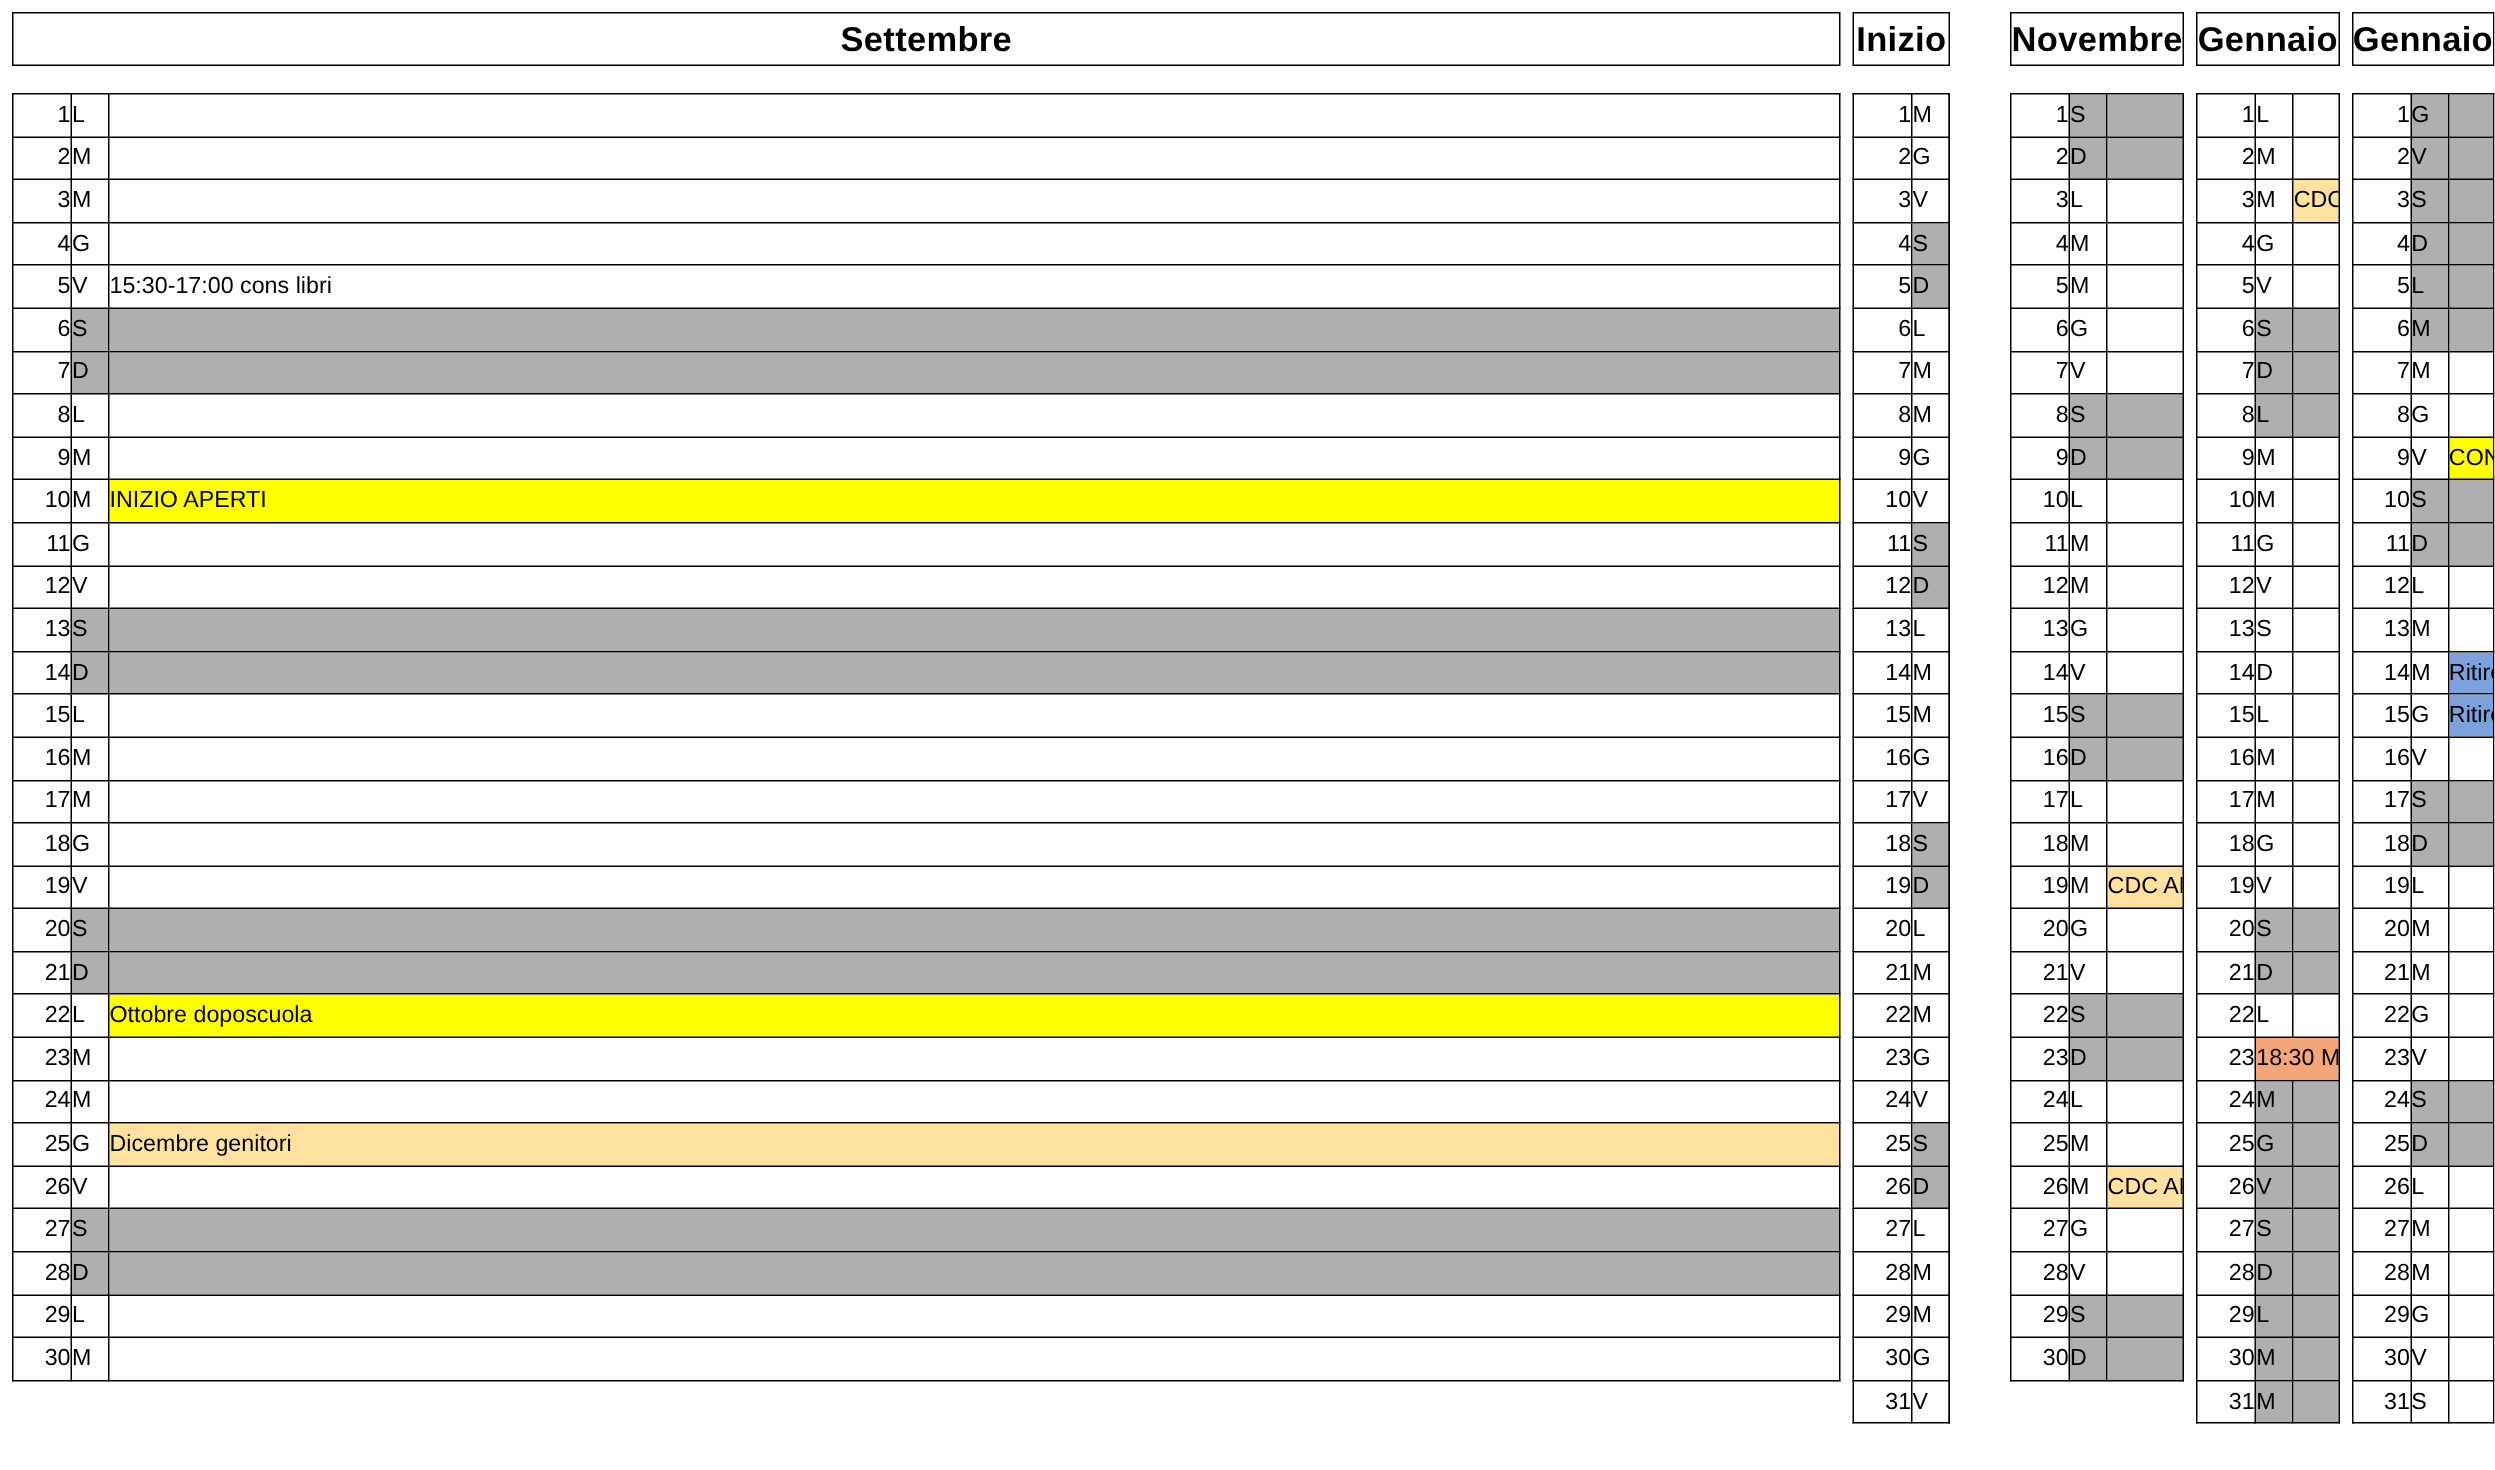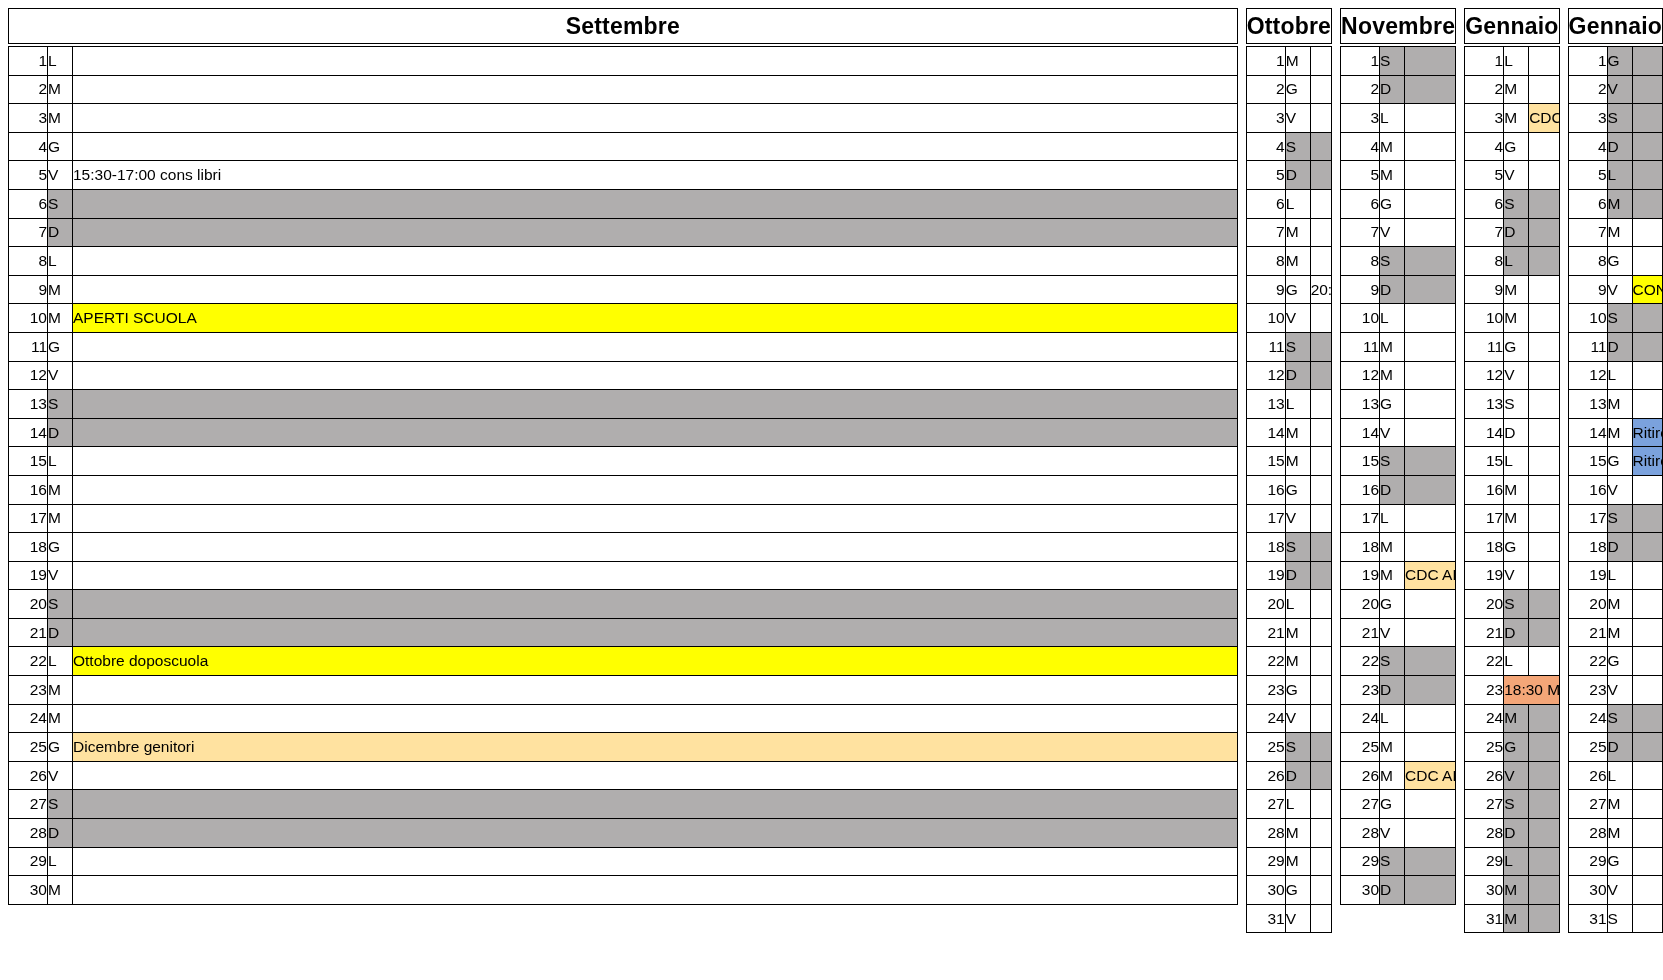--- a/index.html
+++ b/index.html
@@ -18,24 +18,25 @@
     display: flex;
     flex-direction: row;
     align-items: flex-start;
     padding: 8px 0 0 8px;
     box-sizing: border-box;
   }
   .month-col {
     display: flex;
     flex-direction: column;
     margin-right: 8px;
+    gap: 16px;
   }
   .month-col:last-child { margin-right: 0; }
   .month-ott  { width: 292px; }
-  .month-nov  { width: 280px; }
+  .month-nov  { width: 280px; margin-left: 32px; }
   .month-dic  { width: 338px; }
   .month-gen  { width: 334px; }
 
   .month-title {
     box-sizing: border-box;
     height: 36px;
     line-height: 34px;
     text-align: center;
     font-weight: bold;
     font-size: 23px;
@@ -147,21 +148,21 @@
             <td class="ev fill-none"></td>
           </tr>
           <tr>
             <td class="num">9</td>
             <td class="dow fill-none">M</td>
             <td class="ev fill-none"></td>
           </tr>
           <tr>
             <td class="num">10</td>
             <td class="dow fill-none">M</td>
-            <td class="ev fill-yellow">APERTI SCUOLA</td>
+            <td class="ev fill-yellow">INIZIO APERTI</td>
           </tr>
           <tr>
             <td class="num">11</td>
             <td class="dow fill-none">G</td>
             <td class="ev fill-none"></td>
           </tr>
           <tr>
             <td class="num">12</td>
             <td class="dow fill-none">V</td>
             <td class="ev fill-none"></td>
@@ -258,21 +259,21 @@
           </tr>
           <tr class="spacer">
             <td></td>
             <td></td>
             <td></td>
           </tr>
         </tbody>
       </table>
     </div>
     <div class="month-col month-ott">
-      <div class="month-title">Ottobre</div>
+      <div class="month-title">Inizio</div>
       <table class="month-table">
         <tbody>
           <tr>
             <td class="num">1</td>
             <td class="dow fill-none">M</td>
             <td class="ev fill-none"></td>
           </tr>
           <tr>
             <td class="num">2</td>
             <td class="dow fill-none">G</td>

